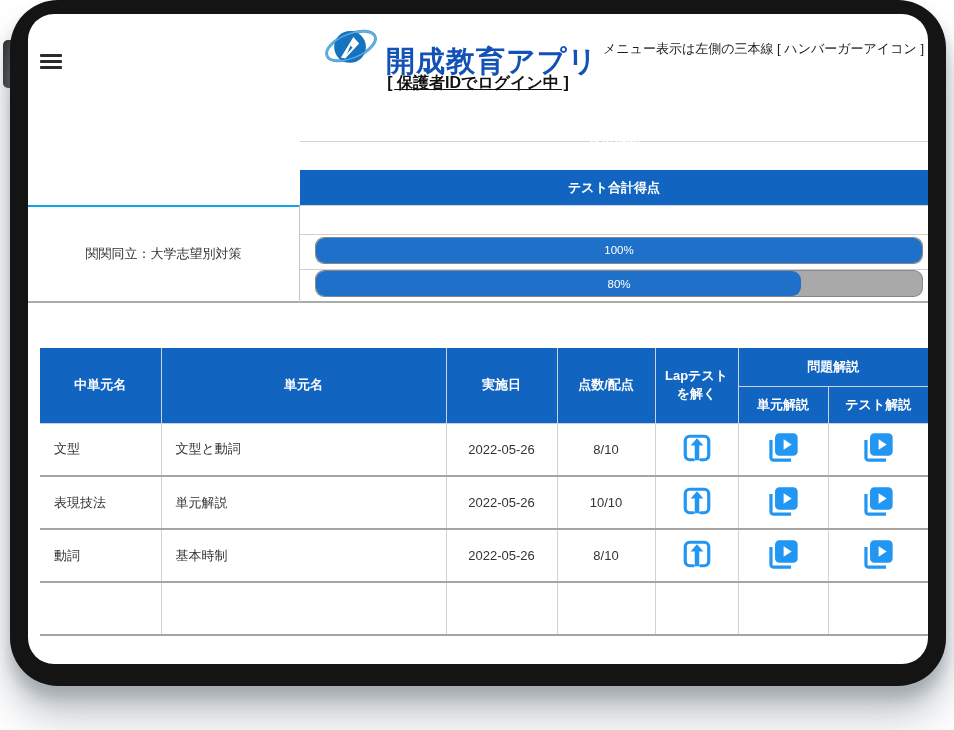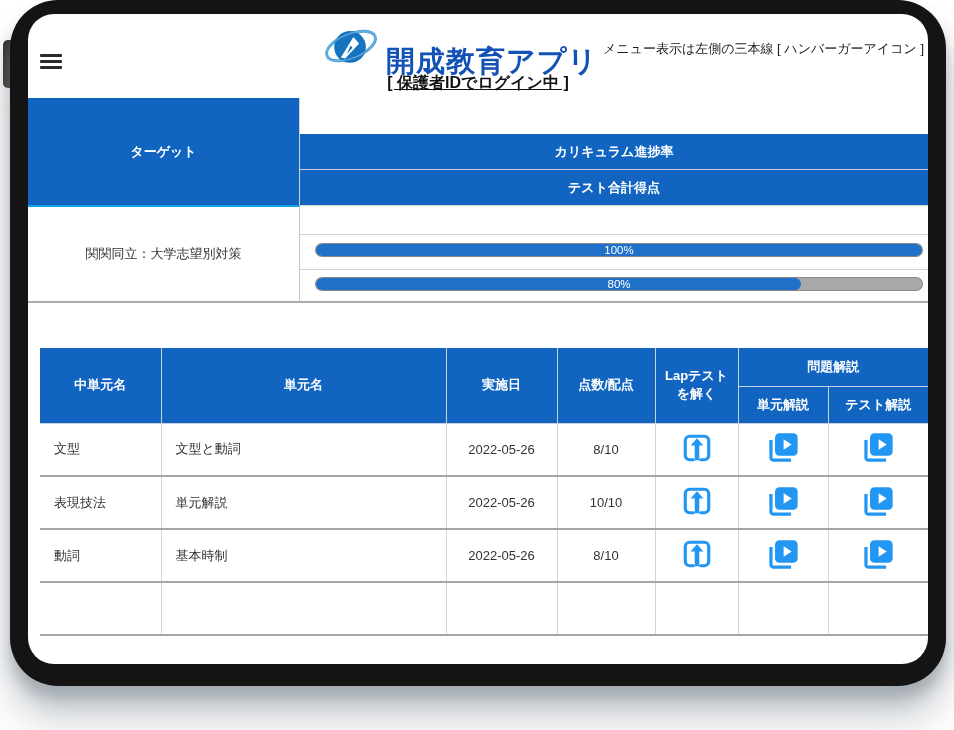--- a/index.html
+++ b/index.html
@@ -37,21 +37,21 @@
   .t1-h1 { grid-area:1/2/2/3; border-bottom:1px solid var(--header_sep);margin-top:43px; }
   .t1-h2 { grid-area:2/2/3/3; border-bottom:1px solid var(--header_sep); }
   .t1-h3 { grid-area:3/2/4/3; }
   .t1-target-d { grid-area:4/1/7/2; display:flex; align-items:center; justify-content:center;
                  font-size:13px; color:#333; border-right:1px solid #c6c6c6;
                  border-bottom:2px solid #ababab; border-top:2px solid #0ea5e9; }
   .t1-d1 { grid-area:4/2/5/3; border-bottom:1px solid #d0d0d0; border-top:1px solid #d4d4d4; }
   .t1-d2 { grid-area:5/2/6/3; border-bottom:1px solid #d0d0d0; display:flex; align-items:center; }
   .t1-d3 { grid-area:6/2/7/3; border-bottom:2px solid #ababab; display:flex; align-items:center; }
 
-  .pbar { position:relative; flex:1; height:14px; margin:0 5px 4px 15px; border-radius:9px;
+  .pbar { position:relative; flex:1; height:27px; margin:0 5px 4px 15px; border-radius:9px;
           background:var(--bar_track_gray); border:1px solid rgba(90,95,100,.45); overflow:hidden; }
   .pbar .fill { position:absolute; left:0; top:0; bottom:0; background:var(--bar_blue); border-radius:9px; }
   .pbar .plabel { position:absolute; left:0; top:0; width:100%; height:100%;
                   display:flex; align-items:center; justify-content:center;
                   font-size:11.5px; color:#fff; }
 
   
   .t2 { position:absolute; left:12px; top:334px; width:888px; border-collapse:collapse; table-layout:fixed; }
   .t2 th { background:var(--header_blue); color:#fff; font-size:13px; font-weight:bold;
            border:1px solid var(--header_sep); text-align:center; vertical-align:middle; }
@@ -88,23 +88,21 @@
           <path style="fill:#1573c0" d="M29.5 24.5 l2 2.4 -5.5 6.2 Z"></path>
           <ellipse cx="30" cy="25" rx="27" ry="12.5" transform="rotate(-22 30 25)" style="fill:none;stroke:rgba(110,180,225,0.85)" stroke-width="1.4"></ellipse>
         </svg>
       </div>
 
       <div class="app-title">開成教育アプリ</div>
       <div class="menu-hint">メニュー表示は左側の三本線 [ ハンバーガーアイコン ]</div>
       <div class="login-status">[ 保護者IDでログイン中 ]</div>
 
       <div class="t1">
-        <div class="hcell t1-target-h">ターゲット</div>
         <div class="hcell t1-h1">対策期間</div>
-        <div class="hcell t1-h2">カリキュラム進捗率</div>
         <div class="hcell t1-h3">テスト合計得点</div>
 
         <div class="t1-target-d">関関同立：大学志望別対策</div>
         <div class="t1-d1"></div>
         <div class="t1-d2">
           <div class="pbar">
             <div class="fill" style="width: 100%;"></div>
             <div class="plabel">100%</div>
           </div>
         </div>

